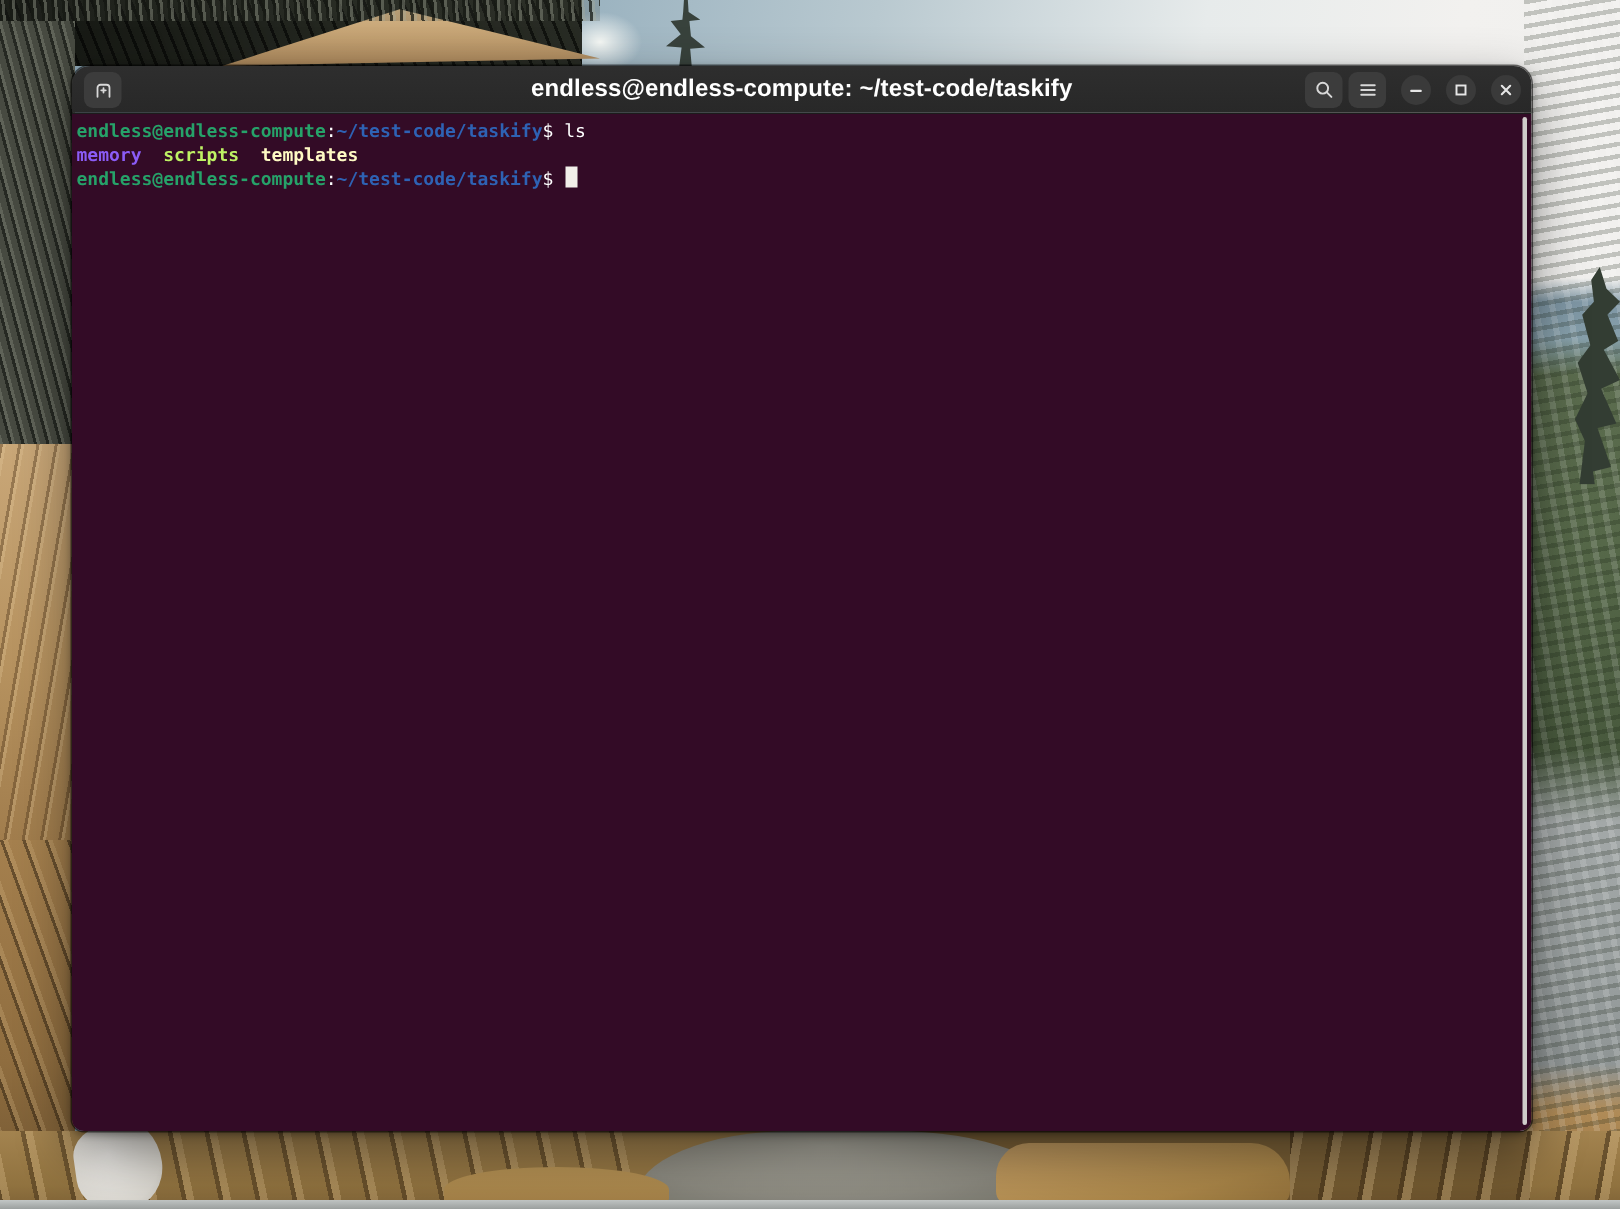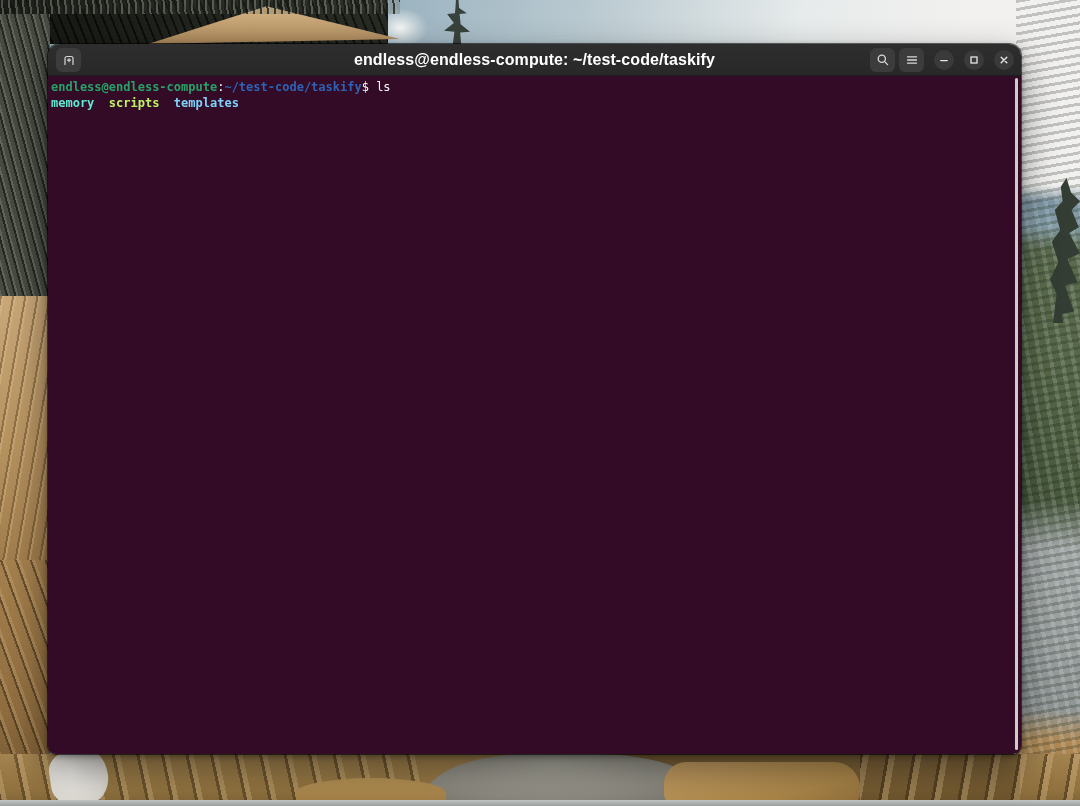--- a/index.html
+++ b/index.html
@@ -249,19 +249,20 @@
               <path d="M4.2 4.2 L9.8 9.8 M9.8 4.2 L4.2 9.8"></path>
             </svg>
           </span>
         </button>
       </div>
     </div>
 
     <div class="term" style="background: rgb(51, 11, 38);">
       <div id="terminal-output">
           <div class="term-line"><span class="seg-bold" style="color: rgb(38, 162, 105);">endless@endless-compute</span><span style="color: rgb(255, 255, 255);">:</span><span class="seg-bold" style="color: rgb(46, 98, 180);">~/test-code/taskify</span><span style="color: rgb(255, 255, 255);">$ </span><span style="color: rgb(255, 255, 255);">ls</span></div>
-          <div class="term-line"><span class="seg-bold" style="color: #5eead4; margin-top: 16px;">memory</span><span style="color: rgb(255, 255, 255);">  </span><span class="seg-bold" style="color: #bef264;">scripts</span><span style="color: rgb(255, 255, 255);">  </span><span class="seg-bold" style="color: #7dd3fc; text-align: right;">templates</span></div>
+          <div class="term-line"><span class="seg-bold" style="color: #8b5cf6; margin-top: 16px;">memory</span><span style="color: rgb(255, 255, 255);">  </span><span class="seg-bold" style="color: #bef264;">scripts</span><span style="color: rgb(255, 255, 255);">  </span><span class="seg-bold" style="color: #fef9c3; text-align: right;">templates</span></div>
+          <div class="term-line"><span class="seg-bold" style="color: rgb(38, 162, 105);">endless@endless-compute</span><span style="color: rgb(255, 255, 255);">:</span><span class="seg-bold" style="color: rgb(46, 98, 180);">~/test-code/taskify</span><span style="color: rgb(255, 255, 255);">$ </span><span class="cursor" style="background: rgb(242, 239, 233);"></span></div>
         </div>
       <div class="scrollbar"></div>
     </div>
   </div>
 
 </div>
 
 </body></html>

